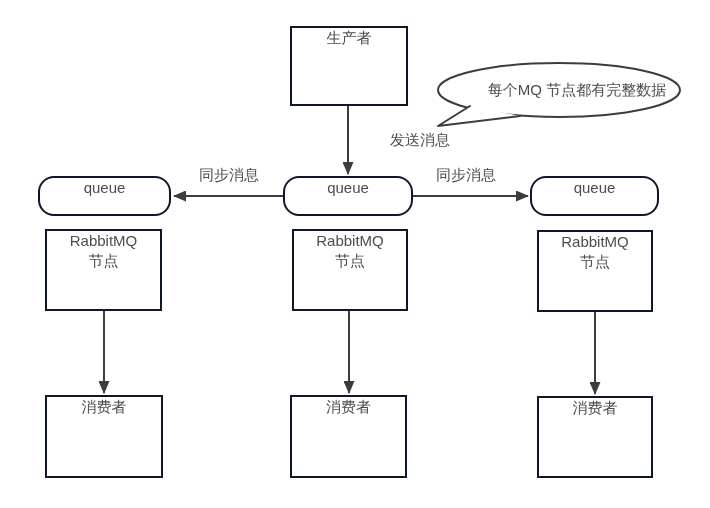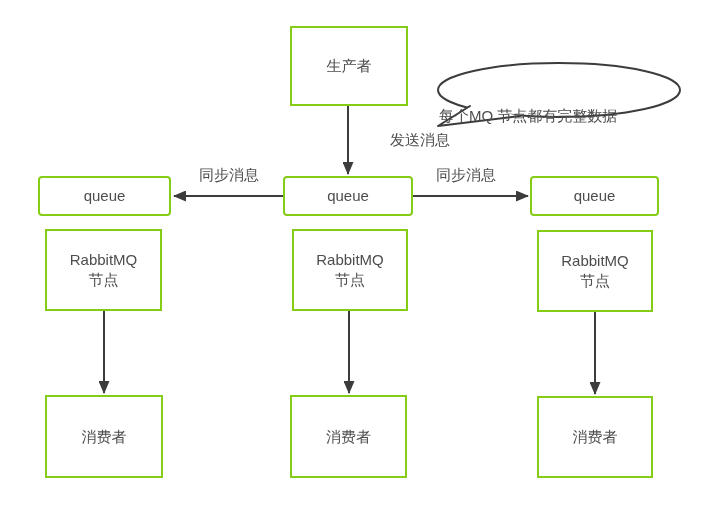--- a/index.html
+++ b/index.html
@@ -12,50 +12,49 @@
     overflow: hidden;
   }
   .wires {
     position: absolute;
     left: 0; top: 0;
     width: 710px; height: 508px;
   }
   .box {
     position: absolute;
     box-sizing: border-box;
-    border: 2px solid #84cc16;
+    border: 2px solid #0f172a;
     background: #ffffff;
     display: flex;
-    align-items: center;
+    align-items: flex-start;
     justify-content: center;
     text-align: center;
     color: #4d4d4d;
     font-size: 15px;
     line-height: 20px;
   }
-  .rounded { border-radius: 4px; }
+  .rounded { border-radius: 16px; }
   .multiline { white-space: pre-line; }
   .edge-label {
     position: absolute;
     color: #4d4d4d;
     font-size: 15px;
     white-space: nowrap;
     background: #ffffff;
     padding: 0 2px;
   }
   .callout-text {
     position: absolute;
-    left: 439px;
+    left: 457px;
     top: 81px;
     width: 240px;
-    text-align: left;
+    text-align: center;
     color: #4d4d4d;
     font-size: 15px;
     white-space: nowrap;
-    margin-top: 26px;
   }
 </style>
 </head>
 <body>
 
 <div class="canvas">
 
   <svg class="wires" viewBox="0 0 710 508" xmlns="http://www.w3.org/2000/svg">
     <defs>
       <marker id="arrow" markerUnits="userSpaceOnUse" markerWidth="13" markerHeight="11" refX="12" refY="5.5" orient="auto">

